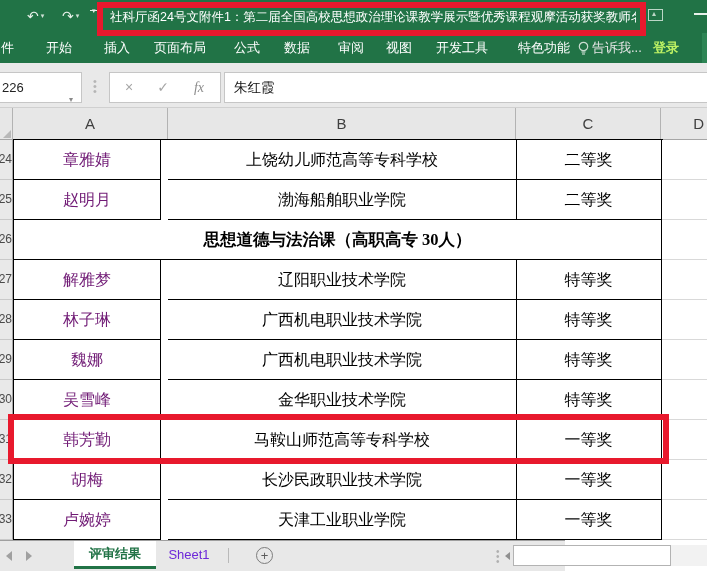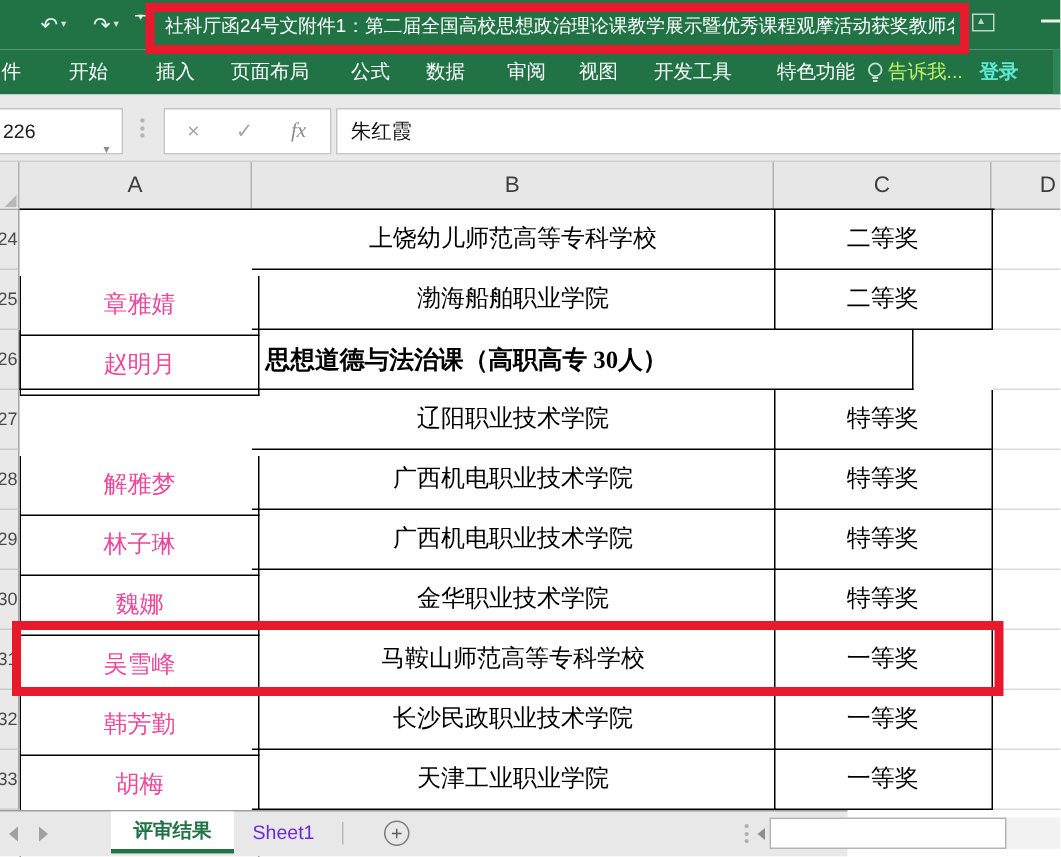--- a/index.html
+++ b/index.html
@@ -18,23 +18,23 @@
   .ribbon-opts { position:absolute; left:648px; top:9px; width:15px; height:12px;
                  border:1px solid #bcd6c6; }
   .ribbon-opts::after { content:"▴"; position:absolute; left:3px; top:-1px; font-size:8px; color:#bcd6c6; }
   .min-btn { position:absolute; left:694px; top:13px; width:13px; height:2px; background:#e8f1ea; }
 
   
   .tabrow { position:absolute; left:0; top:33px; width:707px; height:30px; background:#217346; }
   .rtab { position:absolute; top:0; height:30px; line-height:30px; color:#fff; font-size:13px;
           padding:0 2px; white-space:nowrap; cursor:pointer; }
   .tellme { position:absolute; left:592px; top:0; height:30px; line-height:30px;
-            color:#bef264; font-size:13px; white-space:nowrap; }
+            color:#e5e5e5; font-size:13px; white-space:nowrap; }
   .bulb { position:absolute; left:577px; top:8px; }
-  .login { position:absolute; left:653px; top:0; height:30px; line-height:30px; color:#5eead4;
+  .login { position:absolute; left:653px; top:0; height:30px; line-height:30px; color:#bef264;
            font-size:13px; font-weight:bold; }
   .green-sliver { position:absolute; left:702px; top:33px; width:5px; height:30px; background:#2d8555; }
 
   
   .formularow { position:absolute; left:0; top:63px; width:707px; height:45px; background:#e9e9e9;
                 border-bottom:1px solid #d0d0d0; }
   .namebox { position:absolute; left:-2px; top:9px; width:84px; height:31px; background:#fff;
              border:1px solid #c6c6c6; font-size:13px; color:#222; line-height:29px; padding-left:3px; }
   .namebox .nb-caret { position:absolute; right:8px; top:12px; font-size:8px; color:#8a8a8a; }
   .vdots { position:absolute; left:93px; top:16px; width:3px; color:#b5b5b5; font-size:11px;
@@ -60,27 +60,27 @@
   
   .gridbg { position:absolute; left:0; top:140px; width:707px; height:400px; background:#fff; }
   .table-topline { position:absolute; left:13px; top:139px; width:650px; height:1px; background:#000; }
   .grid-rows { position:absolute; left:0; top:140px; width:707px; height:400px;
                font-family:"Liberation Serif","DejaVu Serif",serif; }
   .grow { position:absolute; left:0; width:707px; height:40px; }
   .grow > div { position:absolute; top:0; height:40px; line-height:39px; }
   .rh { left:0; width:13px; background:#e9e9e9; border-right:1px solid #a6a6a6;
         border-bottom:1px solid #c9c9c9; font-family:"Liberation Sans","DejaVu Sans",sans-serif;
         font-size:12px; color:#4a4a4a; direction:rtl; overflow:hidden; padding-left:1px; cursor:pointer; }
-  .ca { left:13px; width:160px; border-left:1.5px solid #000; border-right:1.5px solid #000;
-        border-bottom:1.5px solid #000; text-align:center; font-size:16px; color:#ec4899; cursor:cell;margin-top:44px; }
+  .ca { left:13px; width:148px; border-left:1.5px solid #000; border-right:1.5px solid #000;
+        border-bottom:1.5px solid #000; text-align:center; font-size:16px; color:#701a75; cursor:cell; }
   .cb { left:168px; width:349px; border-right:1.5px solid #000; border-bottom:1.5px solid #000;
         text-align:center; font-size:16px; color:#000; cursor:cell; }
   .cc { left:516px; width:146px; border-right:1.5px solid #000; border-bottom:1.5px solid #000;
         text-align:center; font-size:16px; color:#000; cursor:cell; }
-  .cm { left:13px; width:596px; border-left:1.5px solid #000; border-right:1.5px solid #000;
+  .cm { left:13px; width:649px; border-left:1.5px solid #000; border-right:1.5px solid #000;
         border-bottom:1.5px solid #000; text-align:center; font-size:16.5px; font-weight:bold;
         color:#000; cursor:cell; }
   .cd { left:662px; width:45px; border-bottom:1px solid #d9d9d9; cursor:cell; }
 
   
   .sheetbar { position:absolute; left:0; top:540px; width:565px; height:31px; background:#e8e8e8;
               border-top:1px solid #9f9f9f; }
   .navarrow { position:absolute; top:10px; width:0; height:0; border-style:solid; cursor:pointer; }
   .nav-left { left:6px; border-width:5px 6px 5px 0; border-color:transparent #a0a0a0 transparent transparent; }
   .nav-right { left:26px; border-width:5px 0 5px 6px; border-color:transparent transparent transparent #a0a0a0; }

